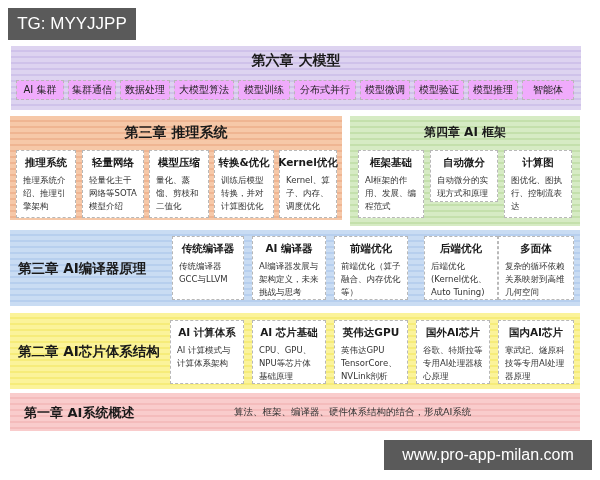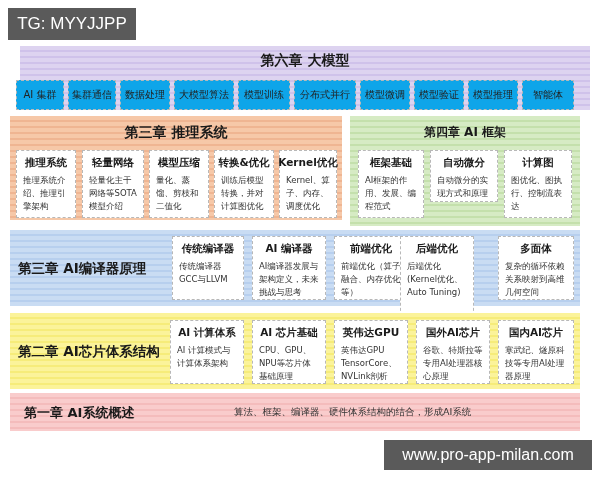--- a/index.html
+++ b/index.html
@@ -44,32 +44,32 @@
   }
   .card {
     position:absolute; box-sizing:border-box; background:#fff;
     border:1px dashed #b8b8b8;
     display:flex; flex-direction:column; align-items:center;
   }
   .card .ct { font-weight:bold; font-size:10.5px; margin-top:5px; color:#1a1a1a; white-space:nowrap; }
   .card .cd { font-size:8.5px; line-height:13px; color:#333; margin-top:4px; padding:0 6px; width:100%; box-sizing:border-box; text-align:left; }
 
   .chip {
-    position:absolute; box-sizing:border-box; background:#0ea5e9;
-    border:1px dashed #b8b8b8; top:80px; height:30px;
+    position:absolute; box-sizing:border-box; background:#f0abfc;
+    border:1px dashed #b8b8b8; top:80px; height:20px;
     font-size:10px; display:flex; align-items:center; justify-content:center;
     color:#222; white-space:nowrap;
   }
 </style>
 </head>
 <body>
 
 <div class="wm wm-top">TG: MYYJJPP</div>
 
-<div class="band stripes-purple" style="left:20px; top:46px; width:570px; height:64px;padding-left:32px;">
+<div class="band stripes-purple" style="left:11px; top:46px; width:570px; height:64px;padding-left:32px;">
   <div class="band-title" style="left:0; right:0; top:6px; text-align:center; font-size:14px;">第六章 大模型</div>
 </div>
 <div>
   <div class="chip" style="left:16px; width:48px;">AI 集群</div>
   <div class="chip" style="left:68px; width:48px;">集群通信</div>
   <div class="chip" style="left:120px; width:50px;">数据处理</div>
   <div class="chip" style="left:174px; width:60px;">大模型算法</div>
   <div class="chip" style="left:238px; width:52px;">模型训练</div>
   <div class="chip" style="left:294px; width:62px;">分布式并行</div>
   <div class="chip" style="left:360px; width:50px;">模型微调</div>
@@ -126,21 +126,21 @@
   <div class="cd">传统编译器GCC与LLVM</div>
 </div>
 <div class="card" style="left:252px; top:236px; width:74px; height:64px;">
   <div class="ct">AI 编译器</div>
   <div class="cd">AI编译器发展与架构定义，未来挑战与思考</div>
 </div>
 <div class="card" style="left:334px; top:236px; width:74px; height:64px;">
   <div class="ct">前端优化</div>
   <div class="cd">前端优化（算子融合、内存优化等）</div>
 </div>
-<div class="card" style="left:400px; top:236px; width:74px; height:80px;">
+<div class="card" style="left:424px; top:236px; width:74px; height:64px;">
   <div class="ct">后端优化</div>
   <div class="cd">后端优化(Kernel优化、Auto Tuning)</div>
 </div>
 <div class="card" style="left:498px; top:236px; width:76px; height:64px;">
   <div class="ct">多面体</div>
   <div class="cd">复杂的循环依赖关系映射到高维几何空间</div>
 </div>
 
 <div class="band stripes-yellow" style="left:10px; top:313px; width:570px; height:76px;">
   <div class="band-title" style="left:8px; top:30px; font-size:13.5px;">第二章 AI芯片体系结构</div>

